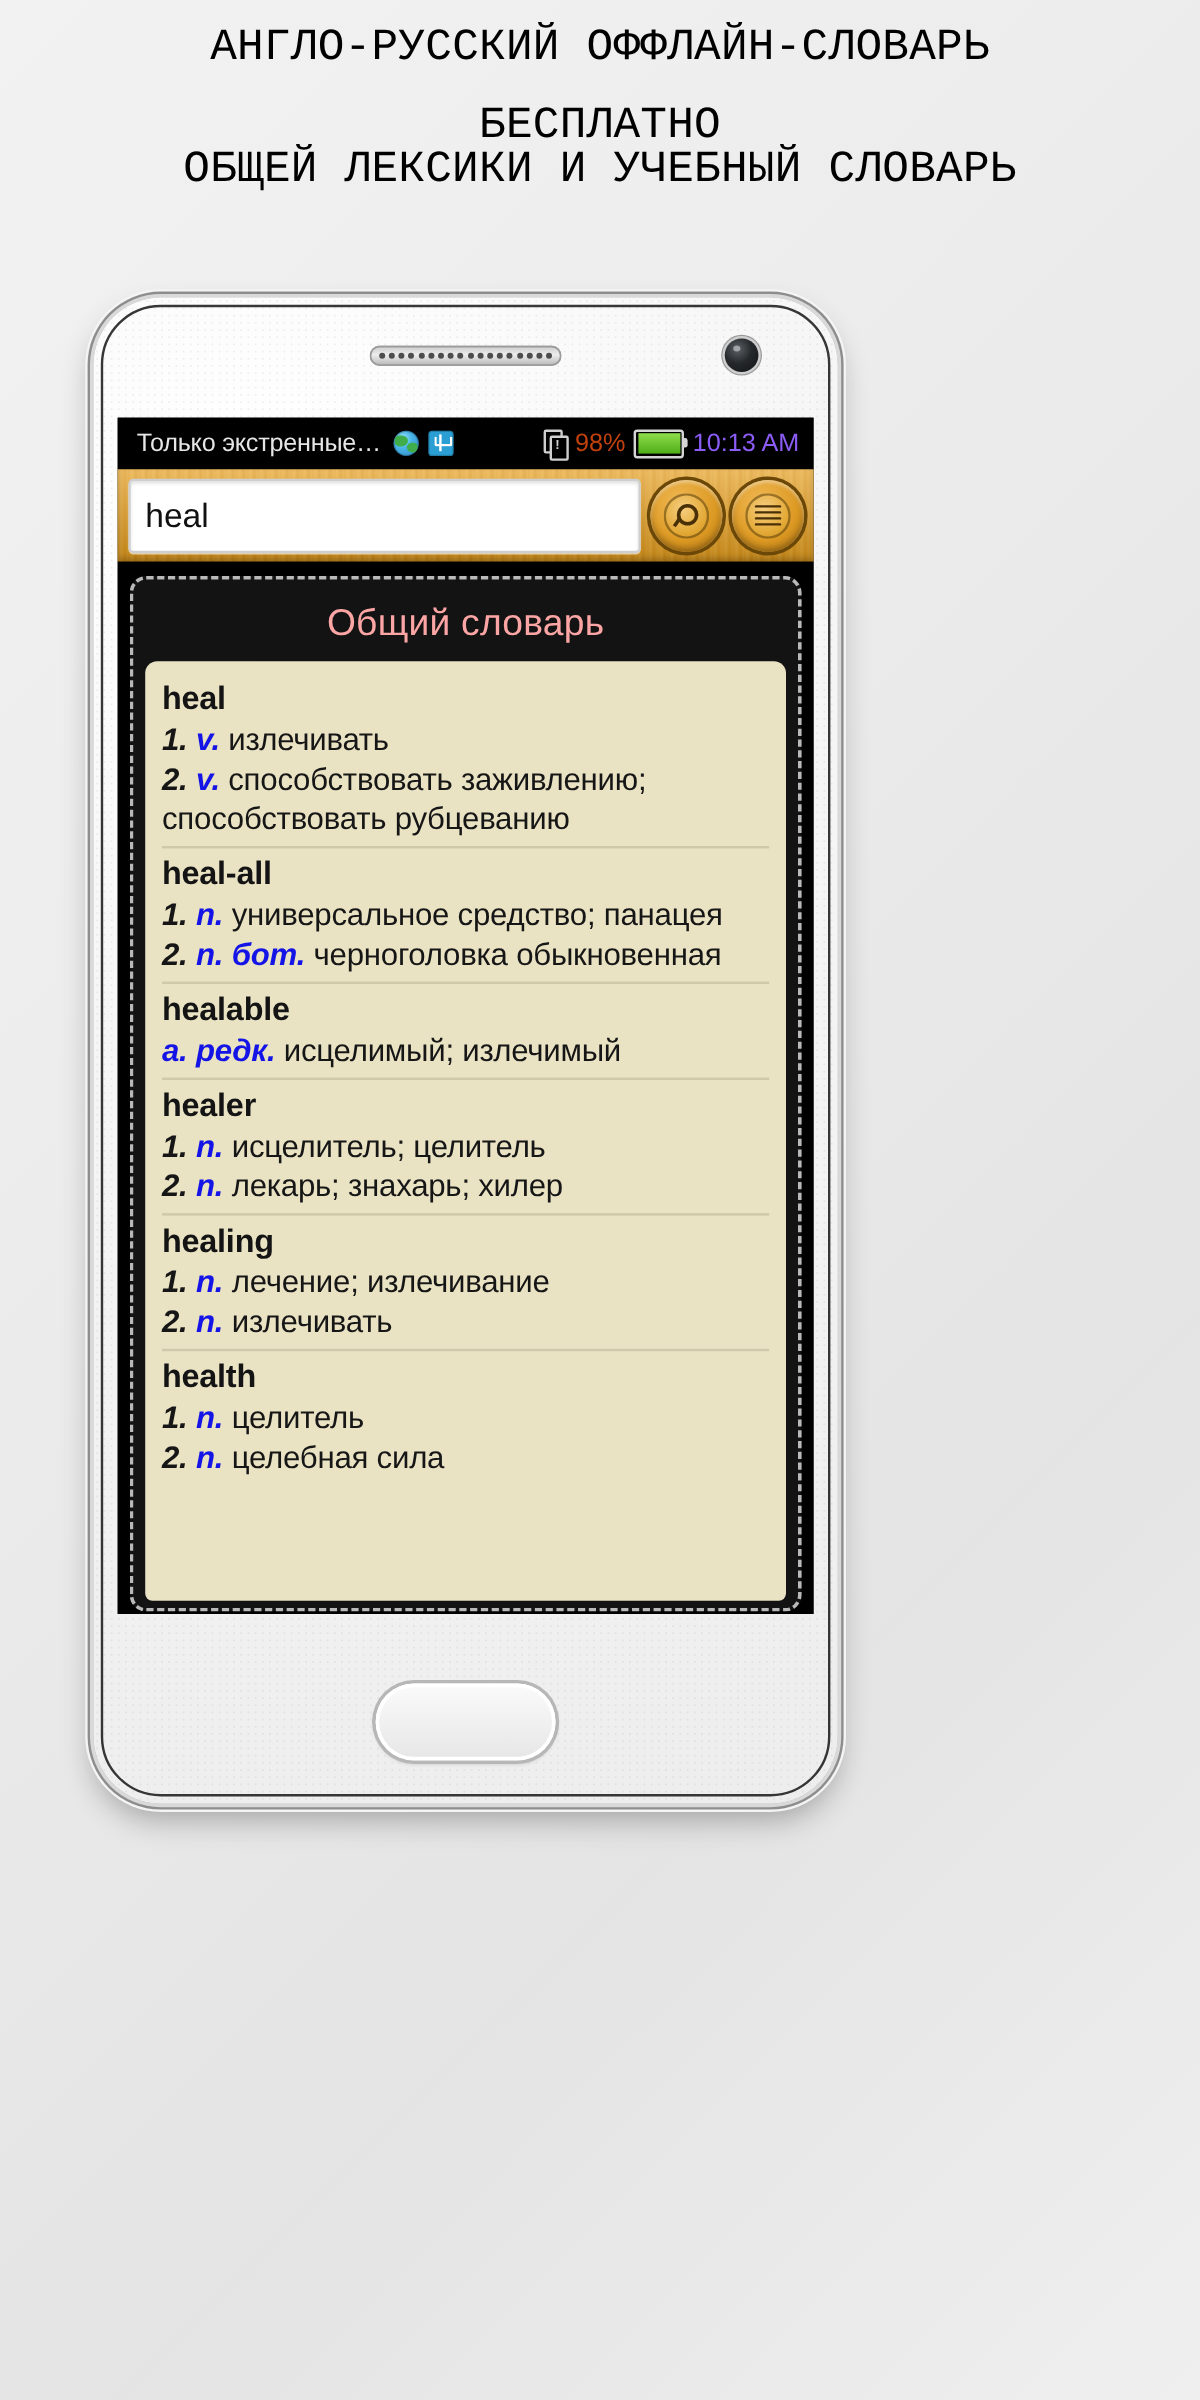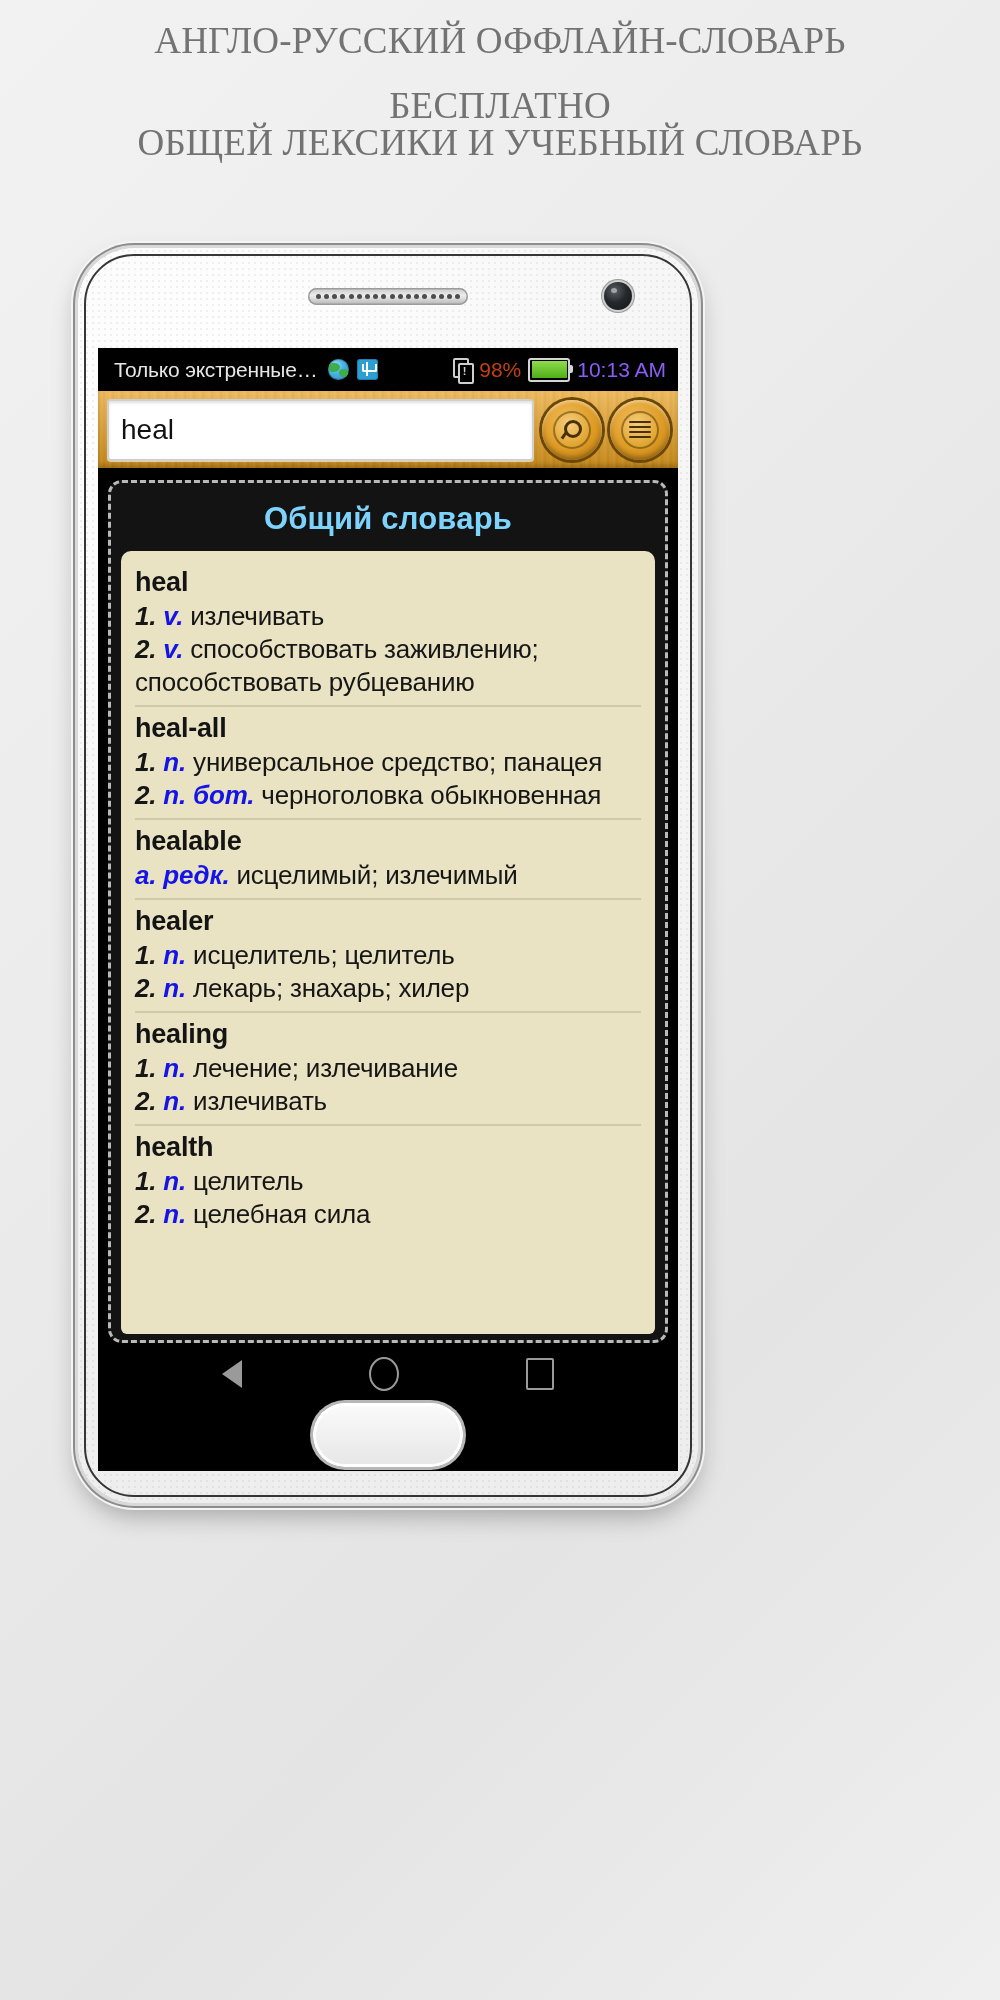--- a/index.html
+++ b/index.html
@@ -15,22 +15,22 @@
     position: relative;
   }
 
   
   .headline {
     position: absolute;
     top: 22px;
     left: 0;
     width: 1000px;
     text-align: center;
-    font-family: Liberation Serif, serif;
-    color: #737373;
+    font-family: Liberation Mono, monospace;
+    color: #000000;
   }
   .headline-line {
     font-size: 37px;
     font-weight: 400;
     letter-spacing: 0.2px;
     line-height: 1.0;
     margin: 0 0 28px 0;
     white-space: nowrap;
   }
   .headline-line.l2 { margin-bottom: 26px; }
@@ -92,21 +92,21 @@
   }
   .camera::after{
     content:"";position:absolute;top:6px;left:7px;width:6px;height:5px;border-radius:50%;
     background:rgba(255,255,255,0.45);
   }
 
   
   .screen{
     position:absolute;
     left:20px; top:100px;
-    width:580px; height:1123px;
+    width:580px; height:997px;
     background:#000;
     overflow:hidden;
   }
 
   
   .statusbar{
     height:43px;
     background:#000;
     display:flex; align-items:center;
     padding: 0 12px 0 16px;
@@ -254,23 +254,23 @@
     border:3px dashed #b9b9b9;
     border-radius:14px;
     height:100%;
     box-sizing:border-box;
     padding: 10px 10px 0 10px;
     overflow:hidden;
     position:relative;
   }
   .panel-title{
     text-align:center;
-    color:#7dd3fc;
+    color:#fca5a5;
     font-size:31px;
-    font-weight:bold;
+    font-weight:normal;
     padding: 8px 0 14px 0;
     letter-spacing:0.2px;
   }
   .entries{
     background:#e9e2c3;
     border-radius:10px 10px 6px 6px;
     padding: 10px 14px 0 14px;
     height: calc(100% - 64px);
     box-sizing:border-box;
     overflow:hidden;

